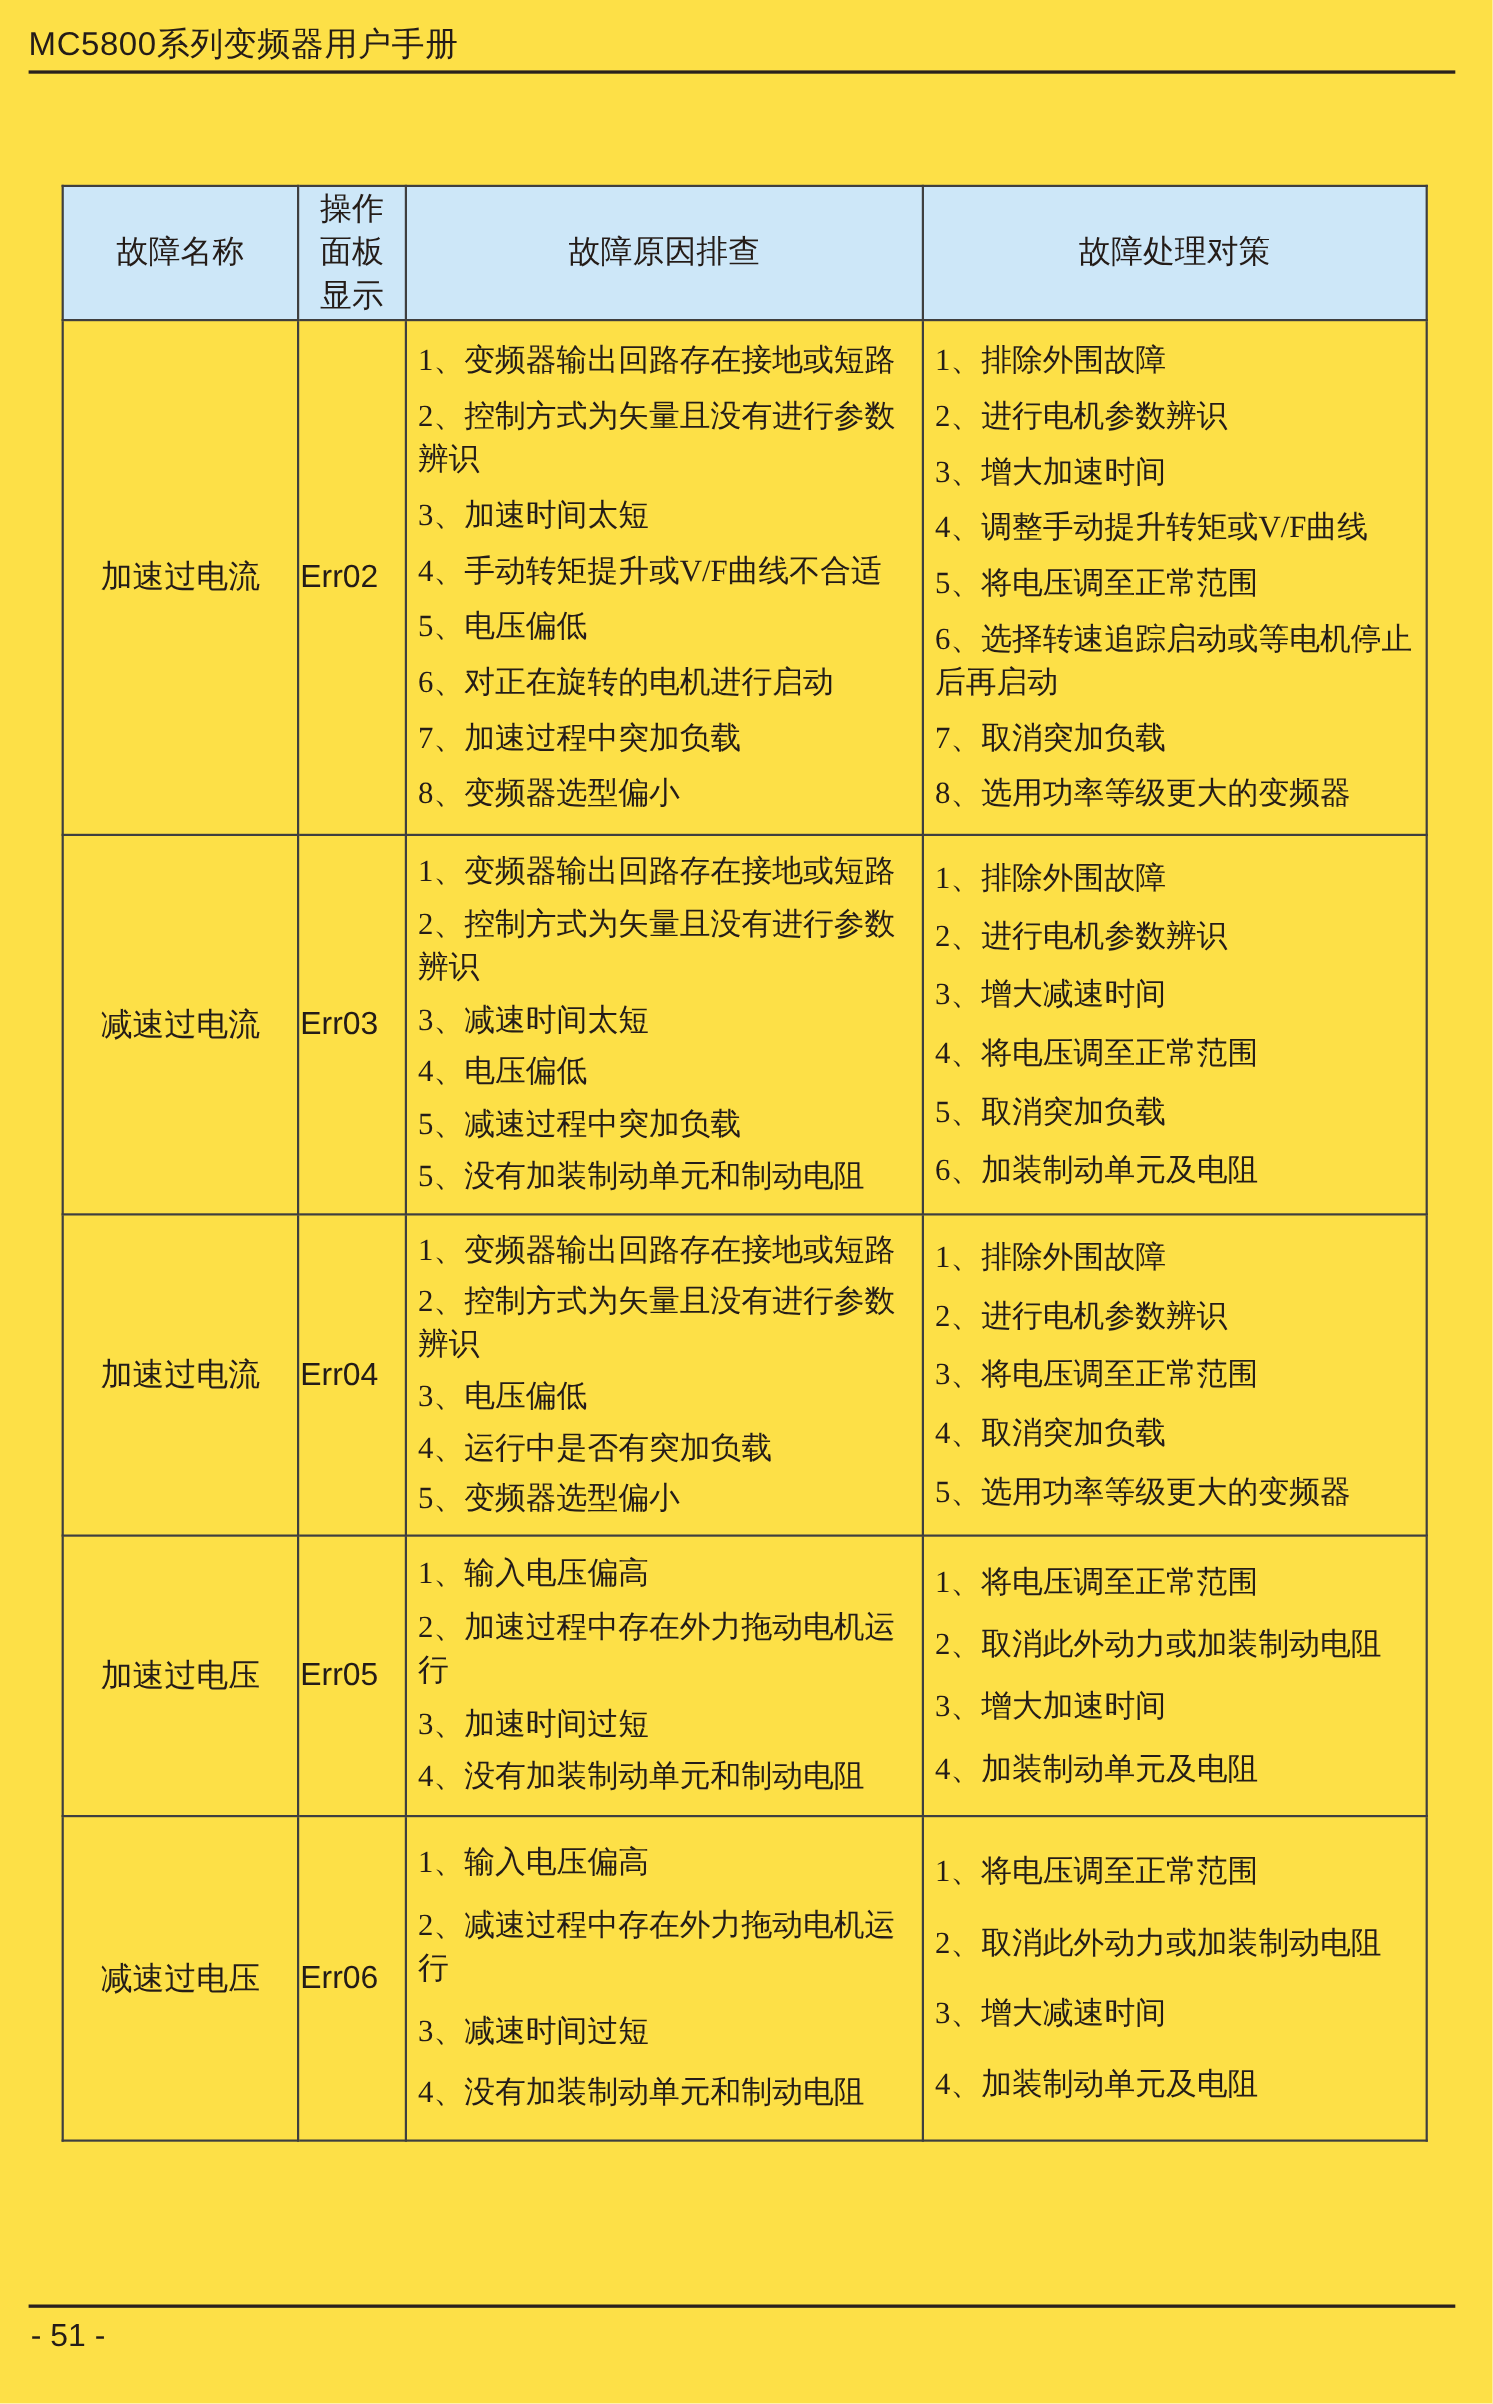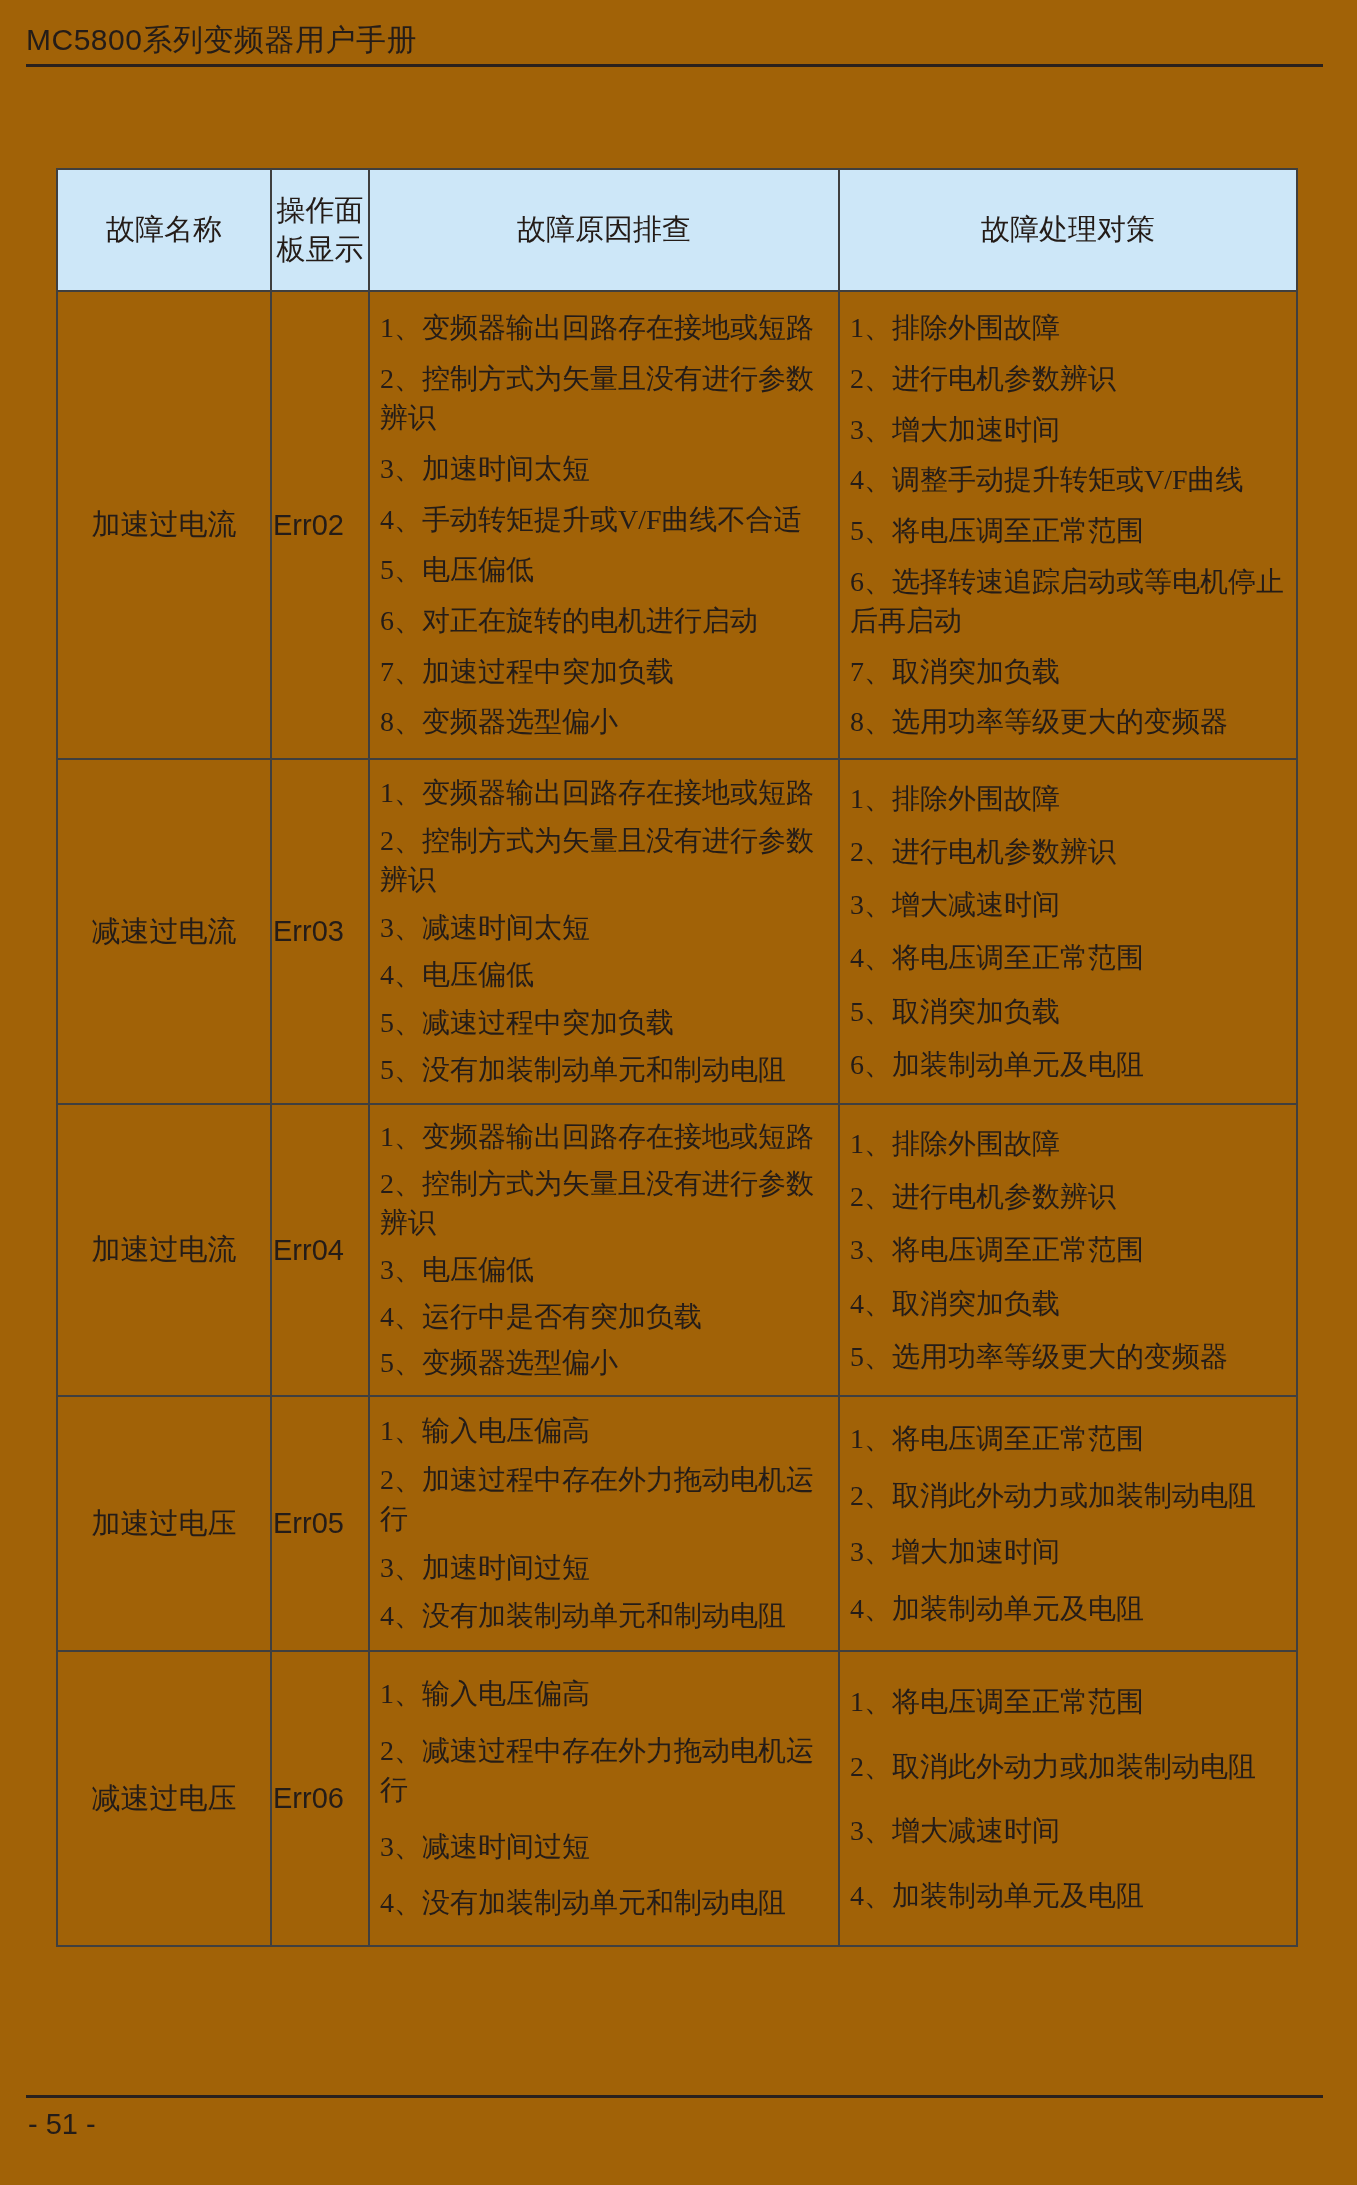--- a/index.html
+++ b/index.html
@@ -1,19 +1,19 @@
 <!DOCTYPE html>
 <html><head>
 <meta charset="utf-8">
 <style>
   html,body { margin:0; padding:0; background:#ffffff; }
   .page {
     position:relative;
     width:1357px; height:2185px;
-    background:#a16207;
+    background:#fde047;
     font-family:"Liberation Sans","DejaVu Sans",sans-serif;
     color:var(--text,#241c18);
     overflow:hidden;
   }
   .doc-title {
     position:absolute; left:26px; top:20px;
     font-size:30px; letter-spacing:0.5px;
     color:var(--text,#241c18);
     white-space:nowrap;
   }
@@ -30,21 +30,21 @@
     border:2px solid var(--border,#3f3f3f);
   }
   .fault-table thead th {
     background:var(--header-bg,#cde7f8);
     font-weight:normal;
     font-size:29px;
     text-align:center; vertical-align:middle;
     height:118px;
     line-height:1.35;
   }
-  th.h-panel { padding:0 2px; }
+  th.h-panel { padding:0 16px; }
   td.c-fault {
     text-align:center; vertical-align:middle;
     font-size:29px;
   }
   td.c-code {
     text-align:left; vertical-align:middle;
     font-size:29px;
   }
   td.c-causes { padding:4px 4px 4px 10px; vertical-align:middle; }
   td.c-fixes  { padding:4px 4px 4px 10px; vertical-align:middle; }

